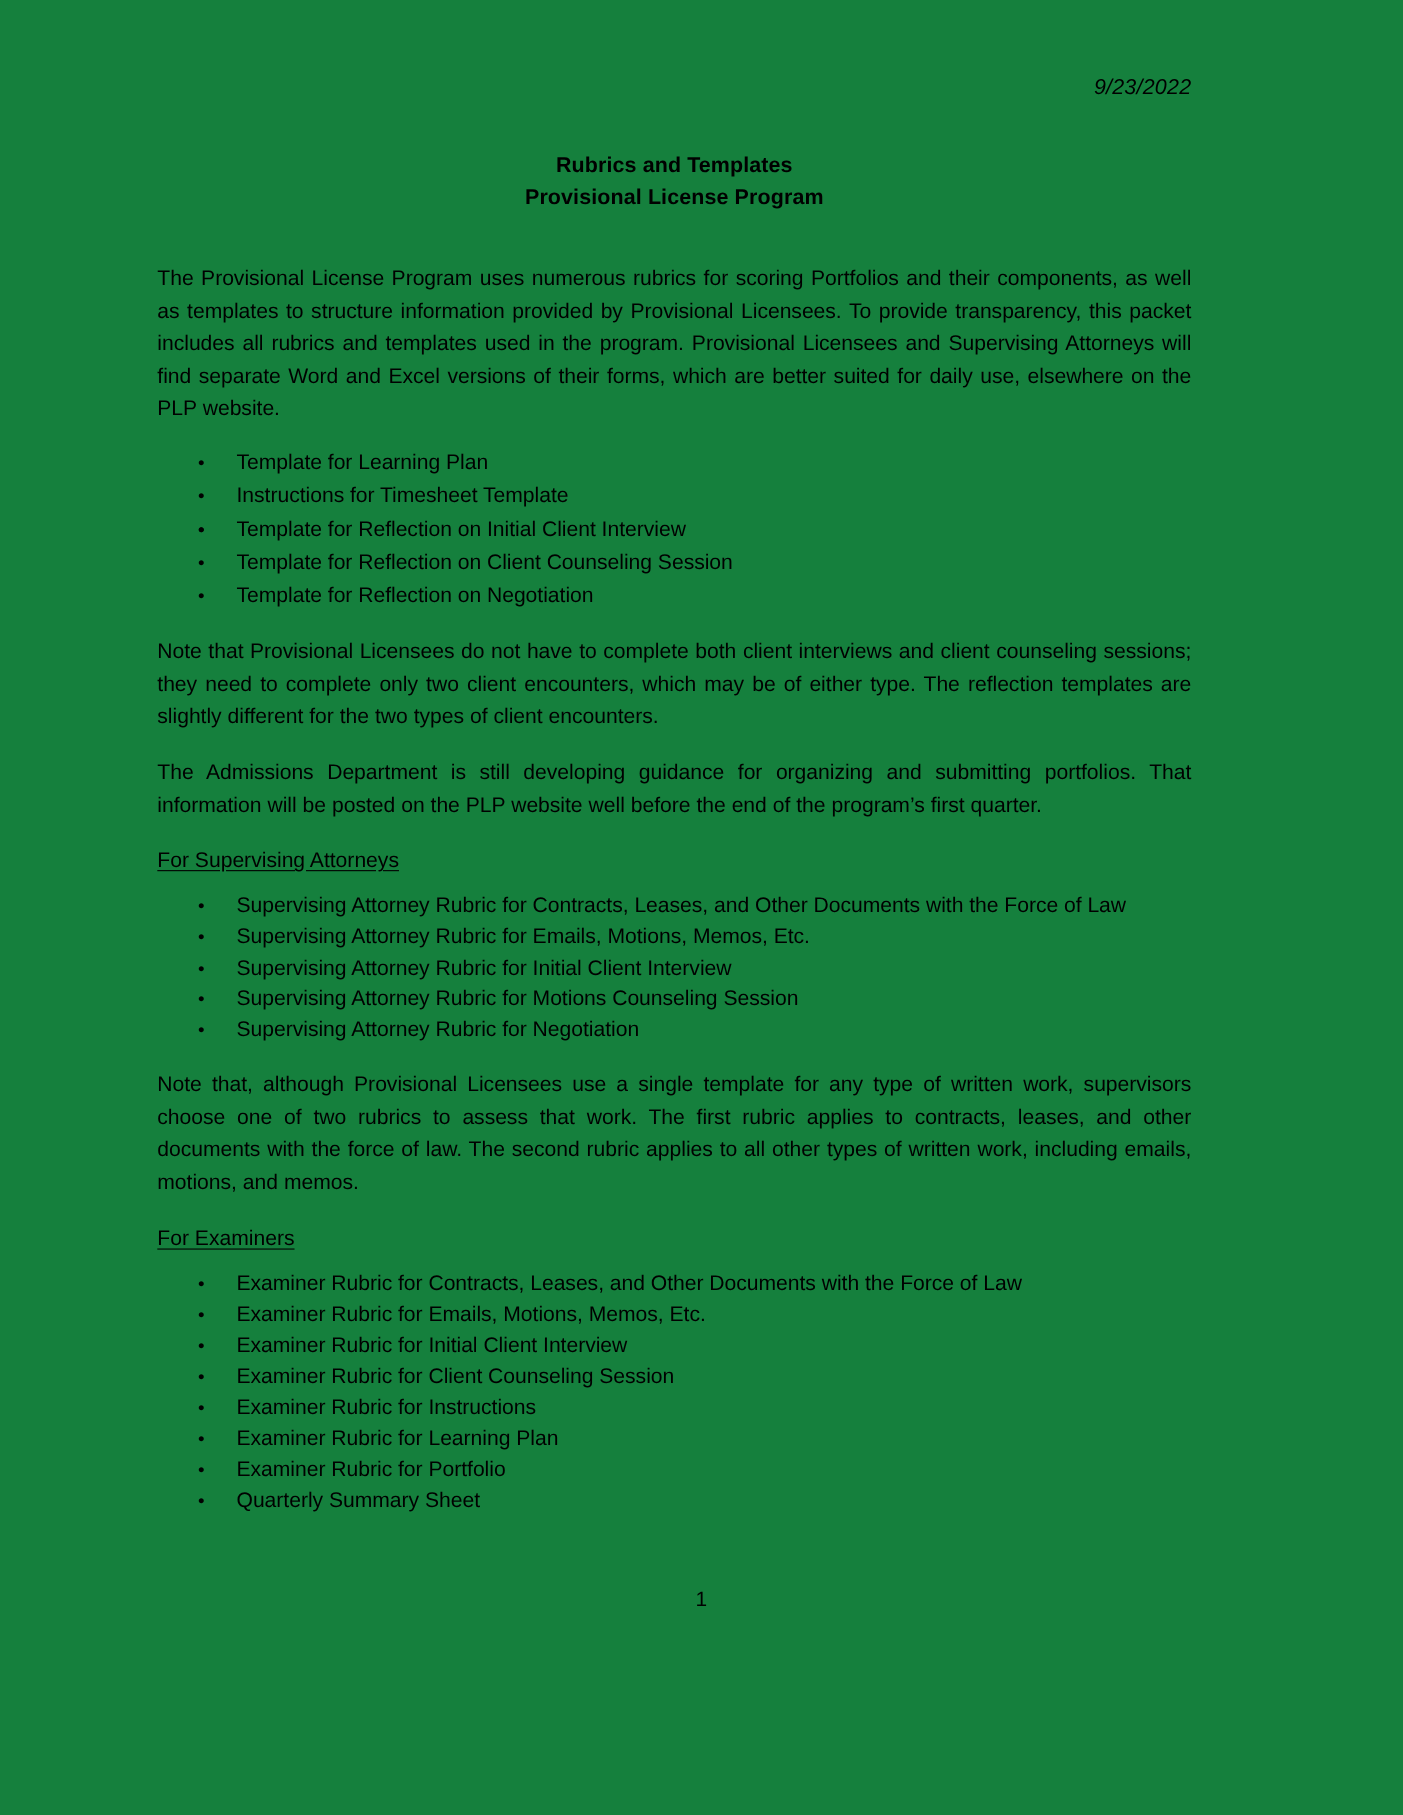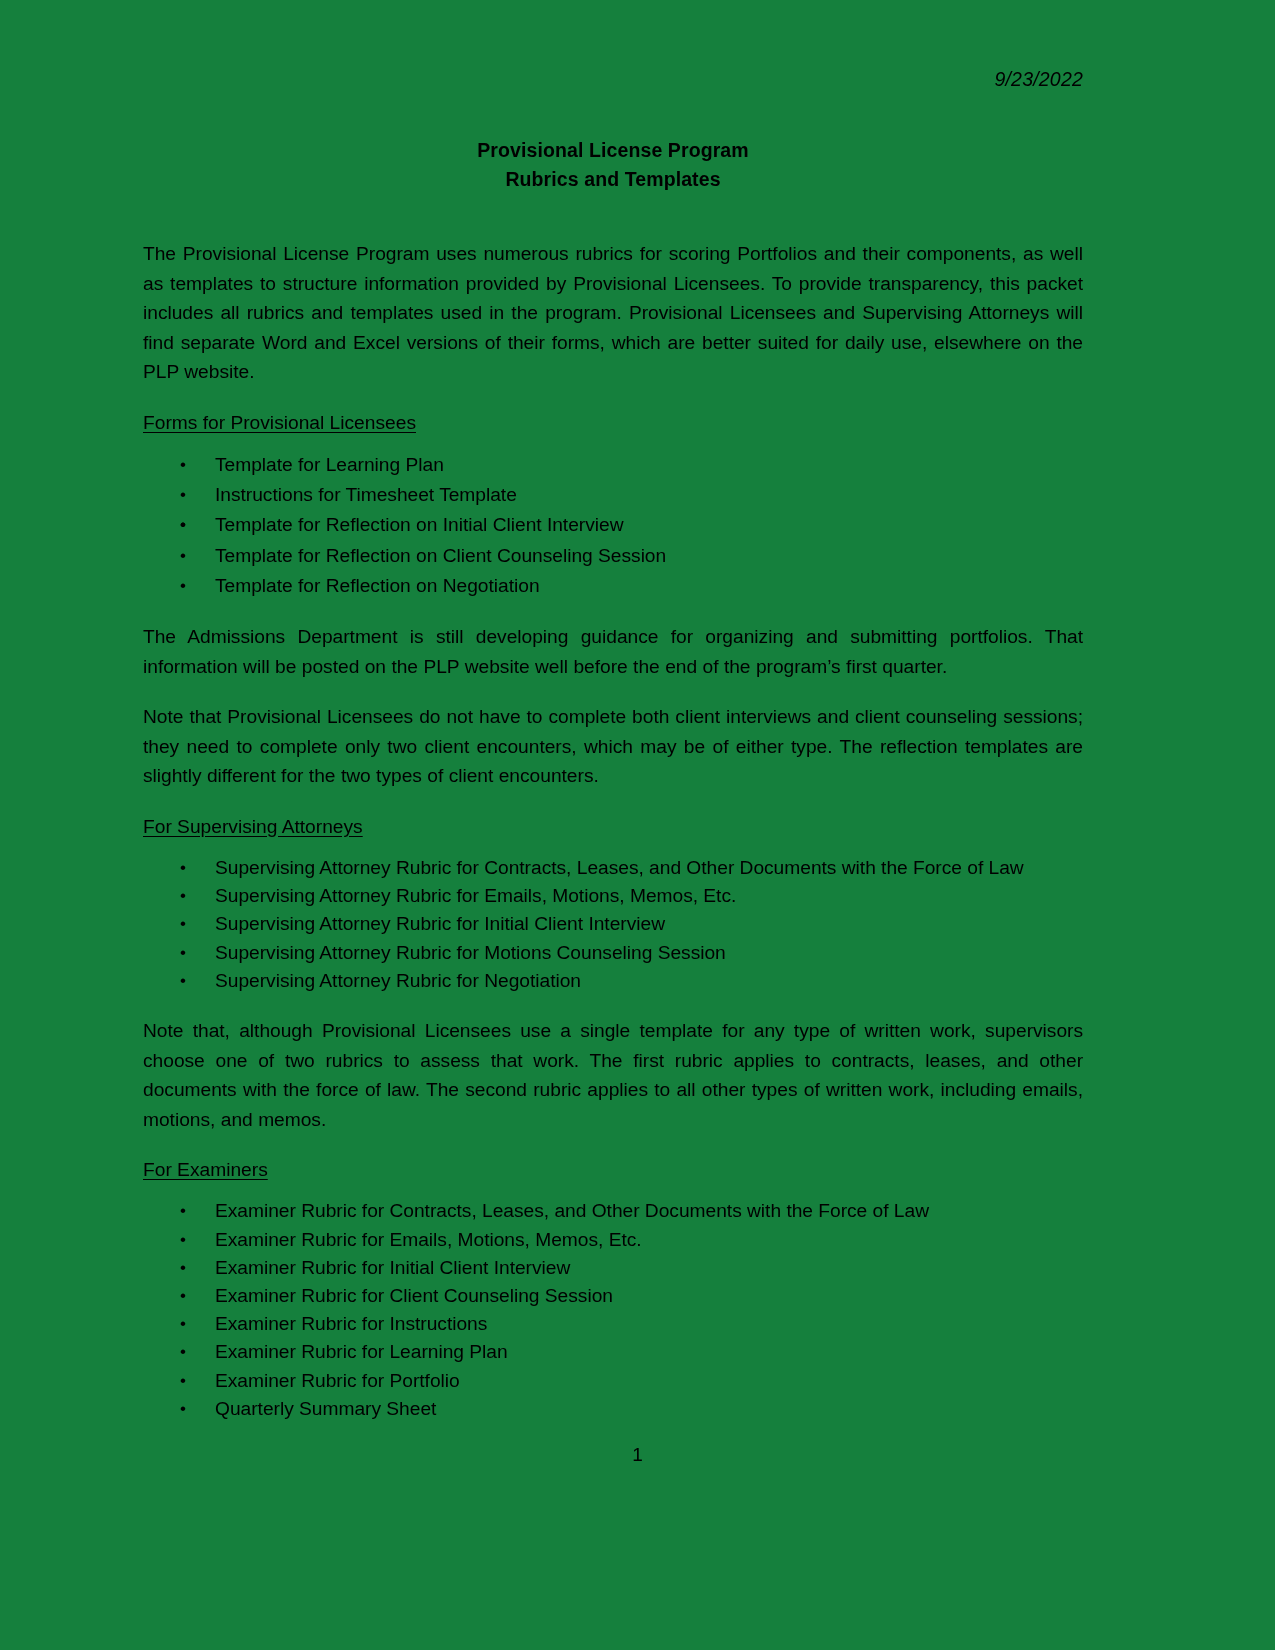--- a/index.html
+++ b/index.html
@@ -98,41 +98,38 @@
 </style>
 </head>
 <body>
 
 <div class="page">
   <div class="content">
 
     <div class="doc-date">9/23/2022</div>
 
     <div class="doc-title">
+      <div>Rubrics and Templates</div>
       <div>Provisional License Program</div>
-      <div>Rubrics and Templates</div>
     </div>
 
     <p class="para intro">The Provisional License Program uses numerous rubrics for scoring Portfolios and their components, as well as templates to structure information provided by Provisional Licensees. To provide transparency, this packet includes all rubrics and templates used in the program. Provisional Licensees and Supervising Attorneys will find separate Word and Excel versions of their forms, which are better suited for daily use, elsewhere on the PLP website.</p>
 
-    <div class="heading-row">
-      <span class="section-heading">Forms for Provisional Licensees</span>
-    </div>
     <ul class="bullets loose">
       <li><span class="bullet-dot">•</span><span>Template for Learning Plan</span></li>
       <li><span class="bullet-dot">•</span><span>Instructions for Timesheet Template</span></li>
       <li><span class="bullet-dot">•</span></li>
       <li><span class="bullet-dot">•</span><span>Template for Reflection on Initial Client Interview</span></li>
       <li><span class="bullet-dot">•</span><span>Template for Reflection on Client Counseling Session</span></li>
       <li><span class="bullet-dot">•</span><span>Template for Reflection on Negotiation</span></li>
     </ul>
 
+    <p class="para para-gap">Note that Provisional Licensees do not have to complete both client interviews and client counseling sessions; they need to complete only two client encounters, which may be of either type. The reflection templates are slightly different for the two types of client encounters.</p>
+
     <p class="para para-gap">The Admissions Department is still developing guidance for organizing and submitting portfolios. That information will be posted on the PLP website well before the end of the program’s first quarter.</p>
-
-    <p class="para para-gap">Note that Provisional Licensees do not have to complete both client interviews and client counseling sessions; they need to complete only two client encounters, which may be of either type. The reflection templates are slightly different for the two types of client encounters.</p>
 
     <div class="heading-row">
       <span class="section-heading">For Supervising Attorneys</span>
     </div>
     <ul class="bullets tight">
       <li><span class="bullet-dot">•</span><span>Supervising Attorney Rubric for Contracts, Leases, and Other Documents with the Force of Law</span></li>
       <li><span class="bullet-dot">•</span><span>Supervising Attorney Rubric for Emails, Motions, Memos, Etc.</span></li>
       <li><span class="bullet-dot">•</span><span>Supervising Attorney Rubric for Initial Client Interview</span></li>
       <li><span class="bullet-dot">•</span><span>Supervising Attorney Rubric for Motions Counseling Session</span></li>
       <li><span class="bullet-dot">•</span><span>Supervising Attorney Rubric for Negotiation</span></li>

